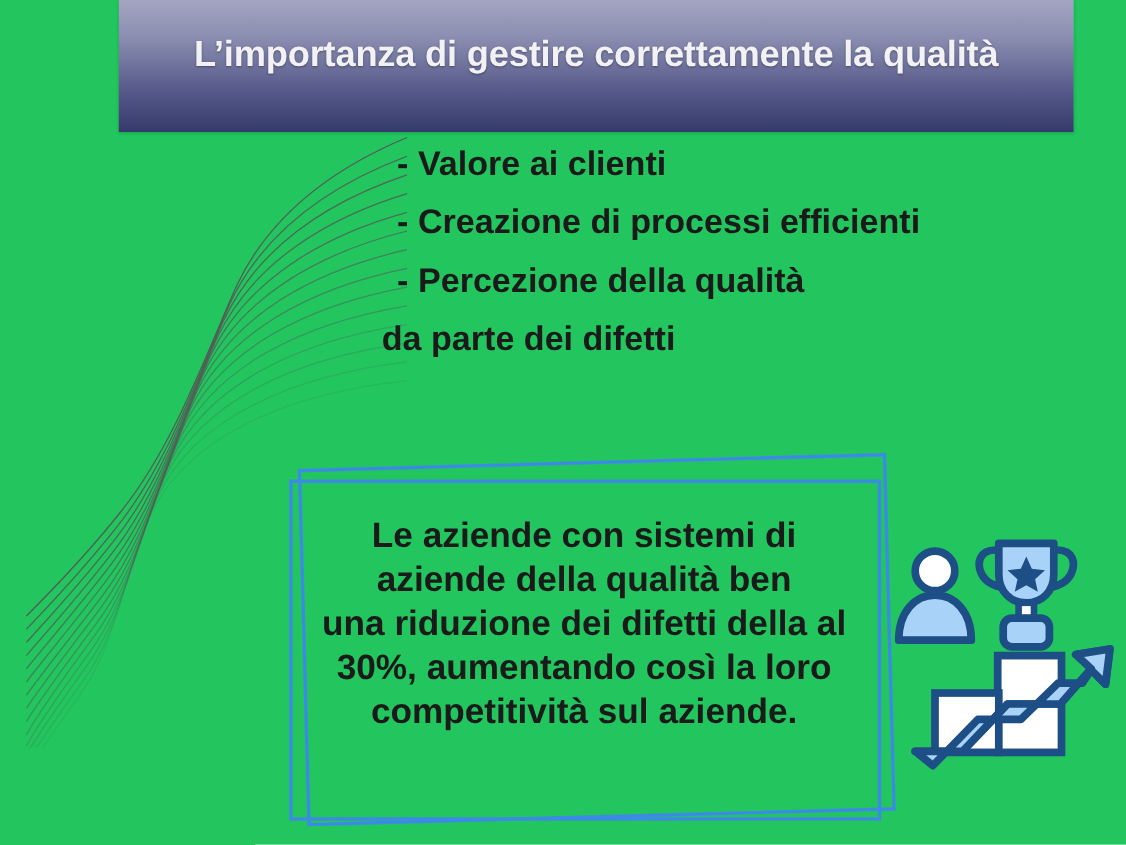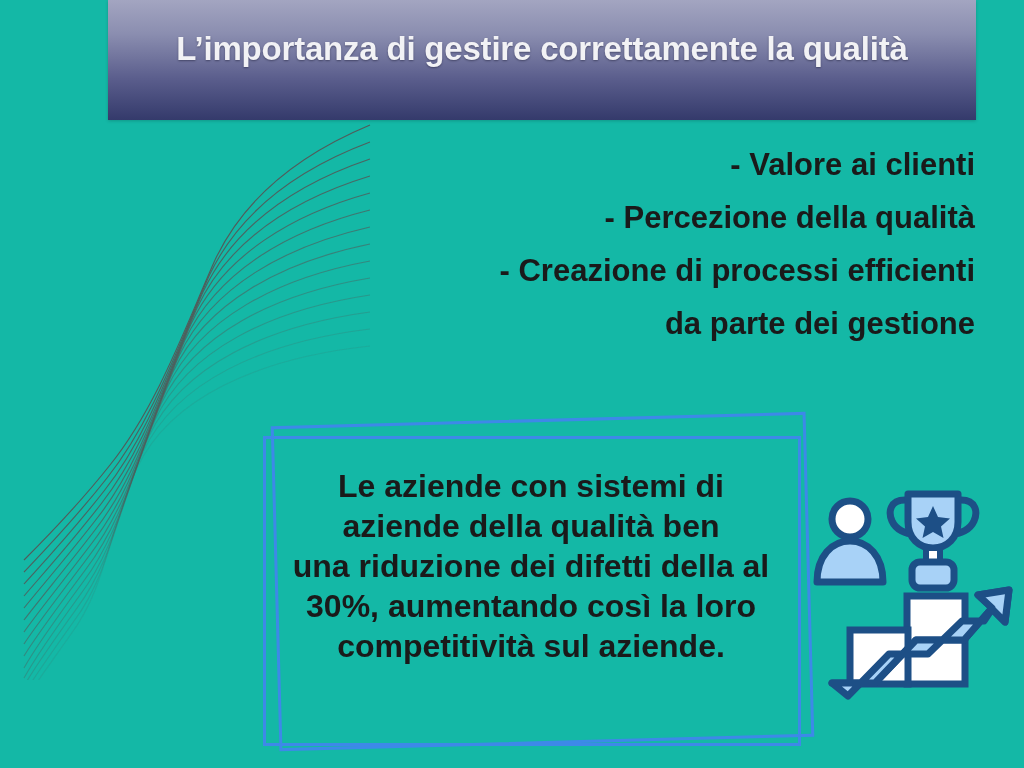--- a/index.html
+++ b/index.html
@@ -13,21 +13,21 @@
     position: relative;
     overflow: hidden;
     font-family: "Liberation Sans", "DejaVu Sans", sans-serif;
   }
 
   #slide {
     position: absolute;
     left: 0; top: 0;
     width: 1024px;
     height: 768px;
-    background: #14b8a6;
+    background: #22c55e;
     overflow: hidden;
   }
 
   
   #title-bar {
     position: absolute;
     left: 108px;
     top: 0px;
     width: 868px;
     height: 120px;
@@ -55,23 +55,22 @@
     top: 120px;
     width: 380px;
     height: 560px;
     pointer-events: none;
   }
 
   
   #bullets {
     position: absolute;
     left: 355px;
-    top: 138px;
+    top: 122px;
     width: 620px;
-    text-align: right;
   }
   .bullet-line {
     color: #1a1a1a;
     font-size: 31px;
     font-weight: bold;
     line-height: 53px;
     white-space: nowrap;
     font-family: "Liberation Sans", "DejaVu Sans", sans-serif;
   }
   .bullet-line.indent-0 { margin-left: 6px; }
@@ -151,23 +150,23 @@
       <path d="M360 158 C 264 174, 184 214, 151 284 C 122 349, 112 411, 73 462 C 48 496, 25 528, 14 548" opacity="0.40"></path>
       <path d="M360 175 C 260 190, 178 230, 145 300 C 116 365, 108 425, 70 475 C 46 508, 24 540, 14 558" opacity="0.33"></path>
       <path d="M360 192 C 256 206, 172 246, 139 316 C 110 381, 104 439, 67 488 C 44 520, 23 550, 14 566" opacity="0.26"></path>
       <path d="M360 209 C 252 222, 166 262, 133 332 C 104 397, 100 453, 64 501 C 42 532, 22 560, 14 574" opacity="0.19"></path>
       <path d="M360 226 C 248 238, 160 278, 127 348 C 98 413, 96 467, 61 514 C 40 544, 21 570, 14 582" opacity="0.12"></path>
     </g>
   </svg>
 
   <div id="bullets">
     <div class="bullet-line indent-0">- Valore ai clienti</div>
+    <div class="bullet-line indent-0">- Creazione di processi efficienti</div>
     <div class="bullet-line indent-0">- Percezione della qualità</div>
-    <div class="bullet-line indent-0">- Creazione di processi efficienti</div>
-    <div class="bullet-line cont">da parte dei gestione</div>
+    <div class="bullet-line cont">da parte dei difetti</div>
   </div>
 
   <div id="callout">
     <div class="frame" id="frame-tilted"></div>
     <div class="frame" id="frame-straight"></div>
     <div id="callout-text">
       <span class="ln">Le aziende con sistemi di</span>
       <span class="ln">aziende della qualità ben</span>
       <span class="ln">una riduzione dei difetti della al</span>
       <span class="ln">30%, aumentando così la loro</span>

